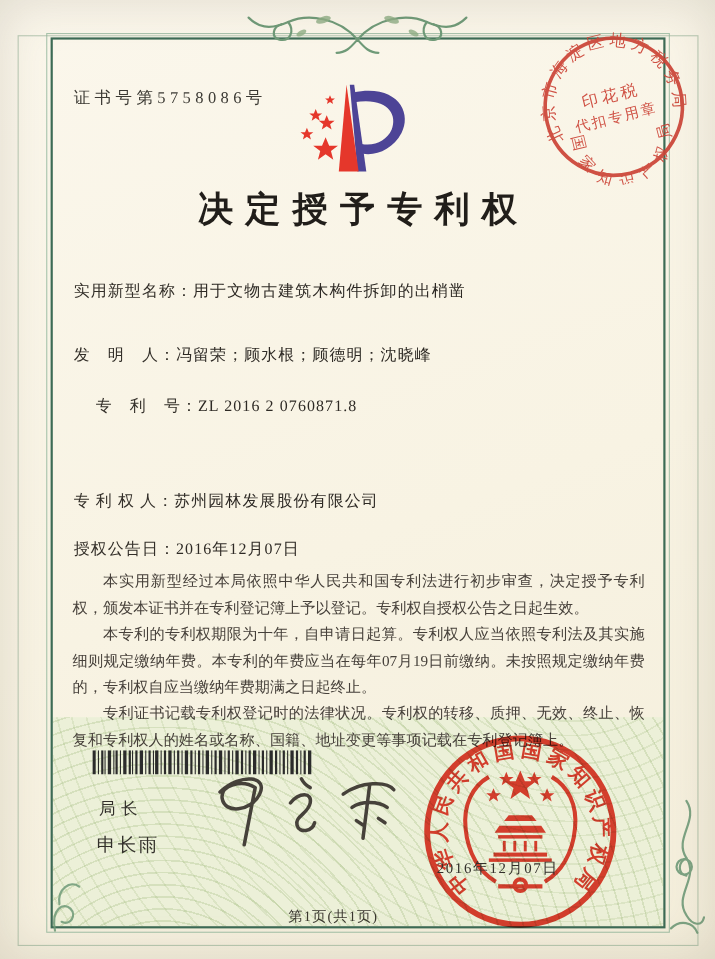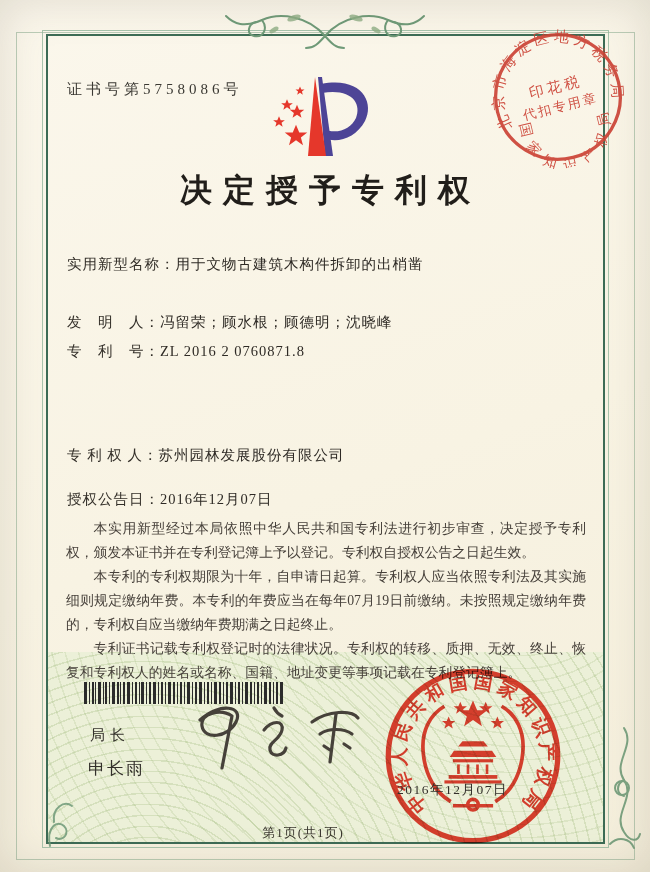--- a/index.html
+++ b/index.html
@@ -26,21 +26,21 @@
   .cert-no{position:absolute;left:67px;top:80px;z-index:2;
            font-size:15px;letter-spacing:4px;color:#3b3933;}
   .logo{position:absolute;left:263px;top:74px;z-index:2;}
   .stamp{position:absolute;left:487px;top:26px;width:142px;height:142px;z-index:3;
          transform:rotate(-14deg);opacity:.92;}
   .title{position:absolute;left:0;right:0;top:169px;z-index:2;text-align:center;
          font-size:32px;font-weight:700;letter-spacing:11px;padding-left:11px;color:#211e1a;}
   .field{position:absolute;left:67px;z-index:2;font-size:14.5px;color:#332f29;
          letter-spacing:1px;white-space:nowrap;}
   .field .val{color:#2e2a25;}
-  .f0{top:255px;} .f1{top:313px;} .f2{top:342px;} .f3{top:401px;} .f4{top:446px;} .f5{top:490px;}
+  .f0{top:255px;} .f1{top:313px;} .f2{top:360px;margin-left:20px;} .f3{top:401px;} .f4{top:446px;} .f5{top:490px;}
   .body-text{position:absolute;left:66px;width:520px;top:517px;z-index:2;
          font-size:13.8px;line-height:1.74;text-align:justify;color:#46403a;}
   .body-text p{margin:0;text-indent:2em;font-family:Liberation Serif, serif;}
   .barcode{position:absolute;left:84px;top:682px;z-index:2;}
   .sig-title{position:absolute;left:90px;top:726px;z-index:2;font-size:15px;
          letter-spacing:5px;color:#33302b;}
   .sig-name{position:absolute;left:88px;top:757px;z-index:2;font-size:17px;
          letter-spacing:2px;color:#33302b;}
   .signature{position:absolute;left:186px;top:700px;z-index:2;}
   .seal{position:absolute;left:383px;top:666px;width:180px;height:180px;z-index:2;

